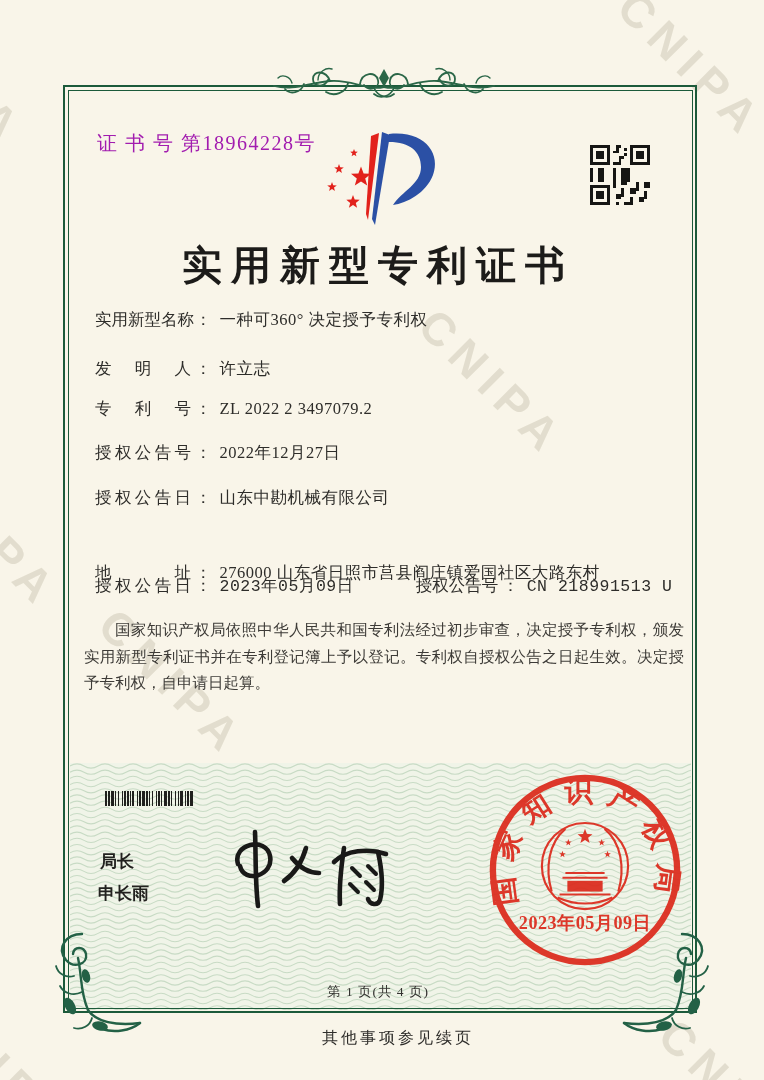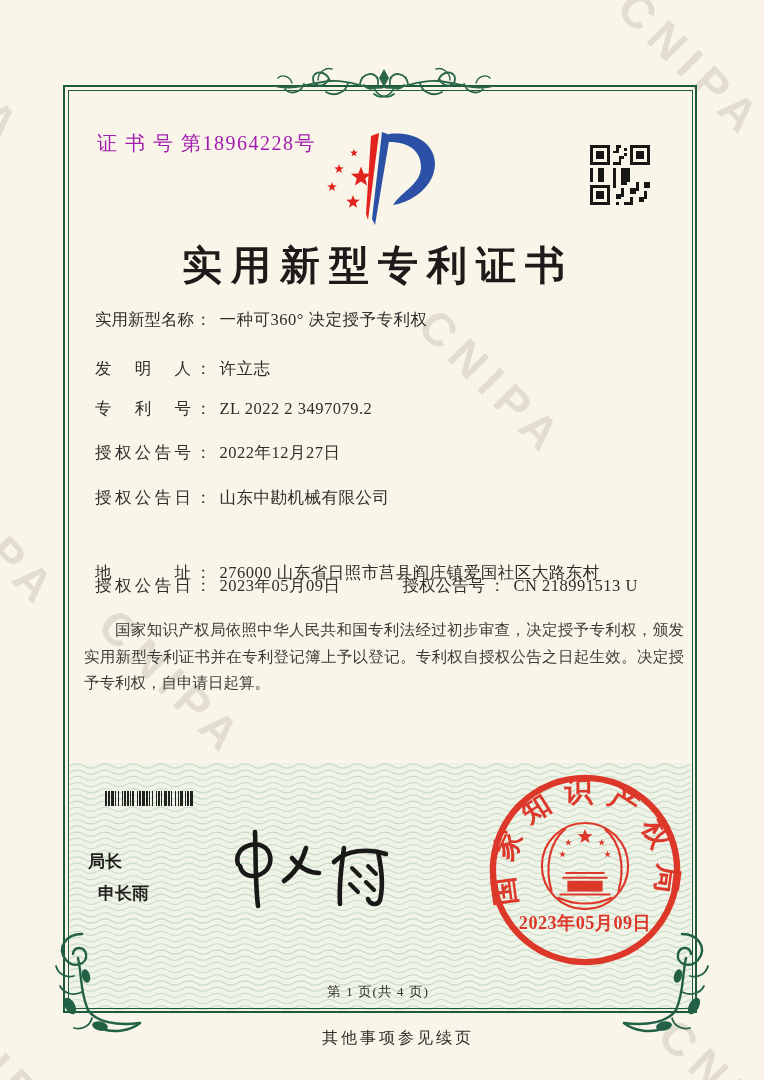--- a/index.html
+++ b/index.html
@@ -30,21 +30,21 @@
   .fpair2{margin-left:62px;}
   
   .paras{position:absolute;left:84px;top:617px;width:600px;font-size:15.5px;
          line-height:26.5px;color:#3d3b37;text-align:justify;}
   .paras p{margin:0 0 3px 0;text-indent:2em;}
   
   .barcode{position:absolute;left:105px;top:791px;width:198px;height:15px;
            display:flex;align-items:stretch;overflow:hidden;}
   .barcode i{display:block;background:#20201e;height:100%;}
   
-  .dirlabel{position:absolute;left:88px;top:850px;font-family:"Liberation Sans","DejaVu Sans",sans-serif;
+  .dirlabel{position:absolute;left:100px;top:850px;font-family:"Liberation Sans","DejaVu Sans",sans-serif;
             font-weight:bold;font-size:17px;color:#22211f;}
   .dirname{position:absolute;left:98px;top:882px;font-family:"Liberation Sans","DejaVu Sans",sans-serif;
            font-weight:bold;font-size:17px;color:#22211f;}
   .pagenum{position:absolute;left:63px;top:983px;width:630px;text-align:center;
            font-size:13.5px;color:#33322f;letter-spacing:1px;}
   .contnote{position:absolute;left:16px;top:1028px;width:764px;text-align:center;
             font-size:16px;letter-spacing:3px;color:#2f2e2b;}
   svg{display:block;}
 </style>
 </head>
@@ -272,21 +272,21 @@
 
 <div class="title">实用新型专利证书</div>
 
 <div id="fields">
     <div class="frow" style="top: 309px;"><span class="flabel">实用新型名称</span><span class="colon">：</span><span class="fvalue">一种可360° 决定授予专利权</span></div>
     <div class="frow" style="top: 358px;"><span class="flabel">发明人</span><span class="colon">：</span><span class="fvalue">许立志</span></div>
     <div class="frow" style="top: 397.8px;"><span class="flabel">专利号</span><span class="colon">：</span><span class="fvalue">ZL 2022 2 3497079.2</span></div>
     <div class="frow" style="top: 442.2px;"><span class="flabel">授权公告号</span><span class="colon">：</span><span class="fvalue">2022年12月27日</span></div>
     <div class="frow" style="top: 486.6px;"><span class="flabel">授权公告日</span><span class="colon">：</span><span class="fvalue">山东中勘机械有限公司</span></div>
     <div class="frow" style="top: 562px;"><span class="flabel">地址</span><span class="colon">：</span><span class="fvalue">276000 山东省日照市莒县阎庄镇爱国社区大路东村</span></div>
-    <div class="frow" style="top: 575.4px;"><span class="flabel">授权公告日</span><span class="colon">：</span><span class="fvalue">2023年05月09日</span><span class="fpair2"><span>授权公告号</span><span class="colon">：</span><span class="fvalue">CN 218991513 U</span></span></div>
+    <div class="frow" style="top: 575.4px; font-family: Liberation Mono, monospace;"><span class="flabel">授权公告日</span><span class="colon">：</span><span class="fvalue">2023年05月09日</span><span class="fpair2"><span>授权公告号</span><span class="colon">：</span><span class="fvalue">CN 218991513 U</span></span></div>
   </div>
 
 <div class="paras">
   <p>国家知识产权局依照中华人民共和国专利法经过初步审查，决定授予专利权，颁发实用新型专利证书并在专利登记簿上予以登记。专利权自授权公告之日起生效。决定授予专利权，自申请日起算。</p>
 </div>
 
 <div class="barcode" id="barcode">
     <i style="width: 2px; flex: 0 0 2px;"></i>
     <s style="width: 1px; flex: 0 0 1px; background: transparent;"></s>
     <i style="width: 2px; flex: 0 0 2px;"></i>

